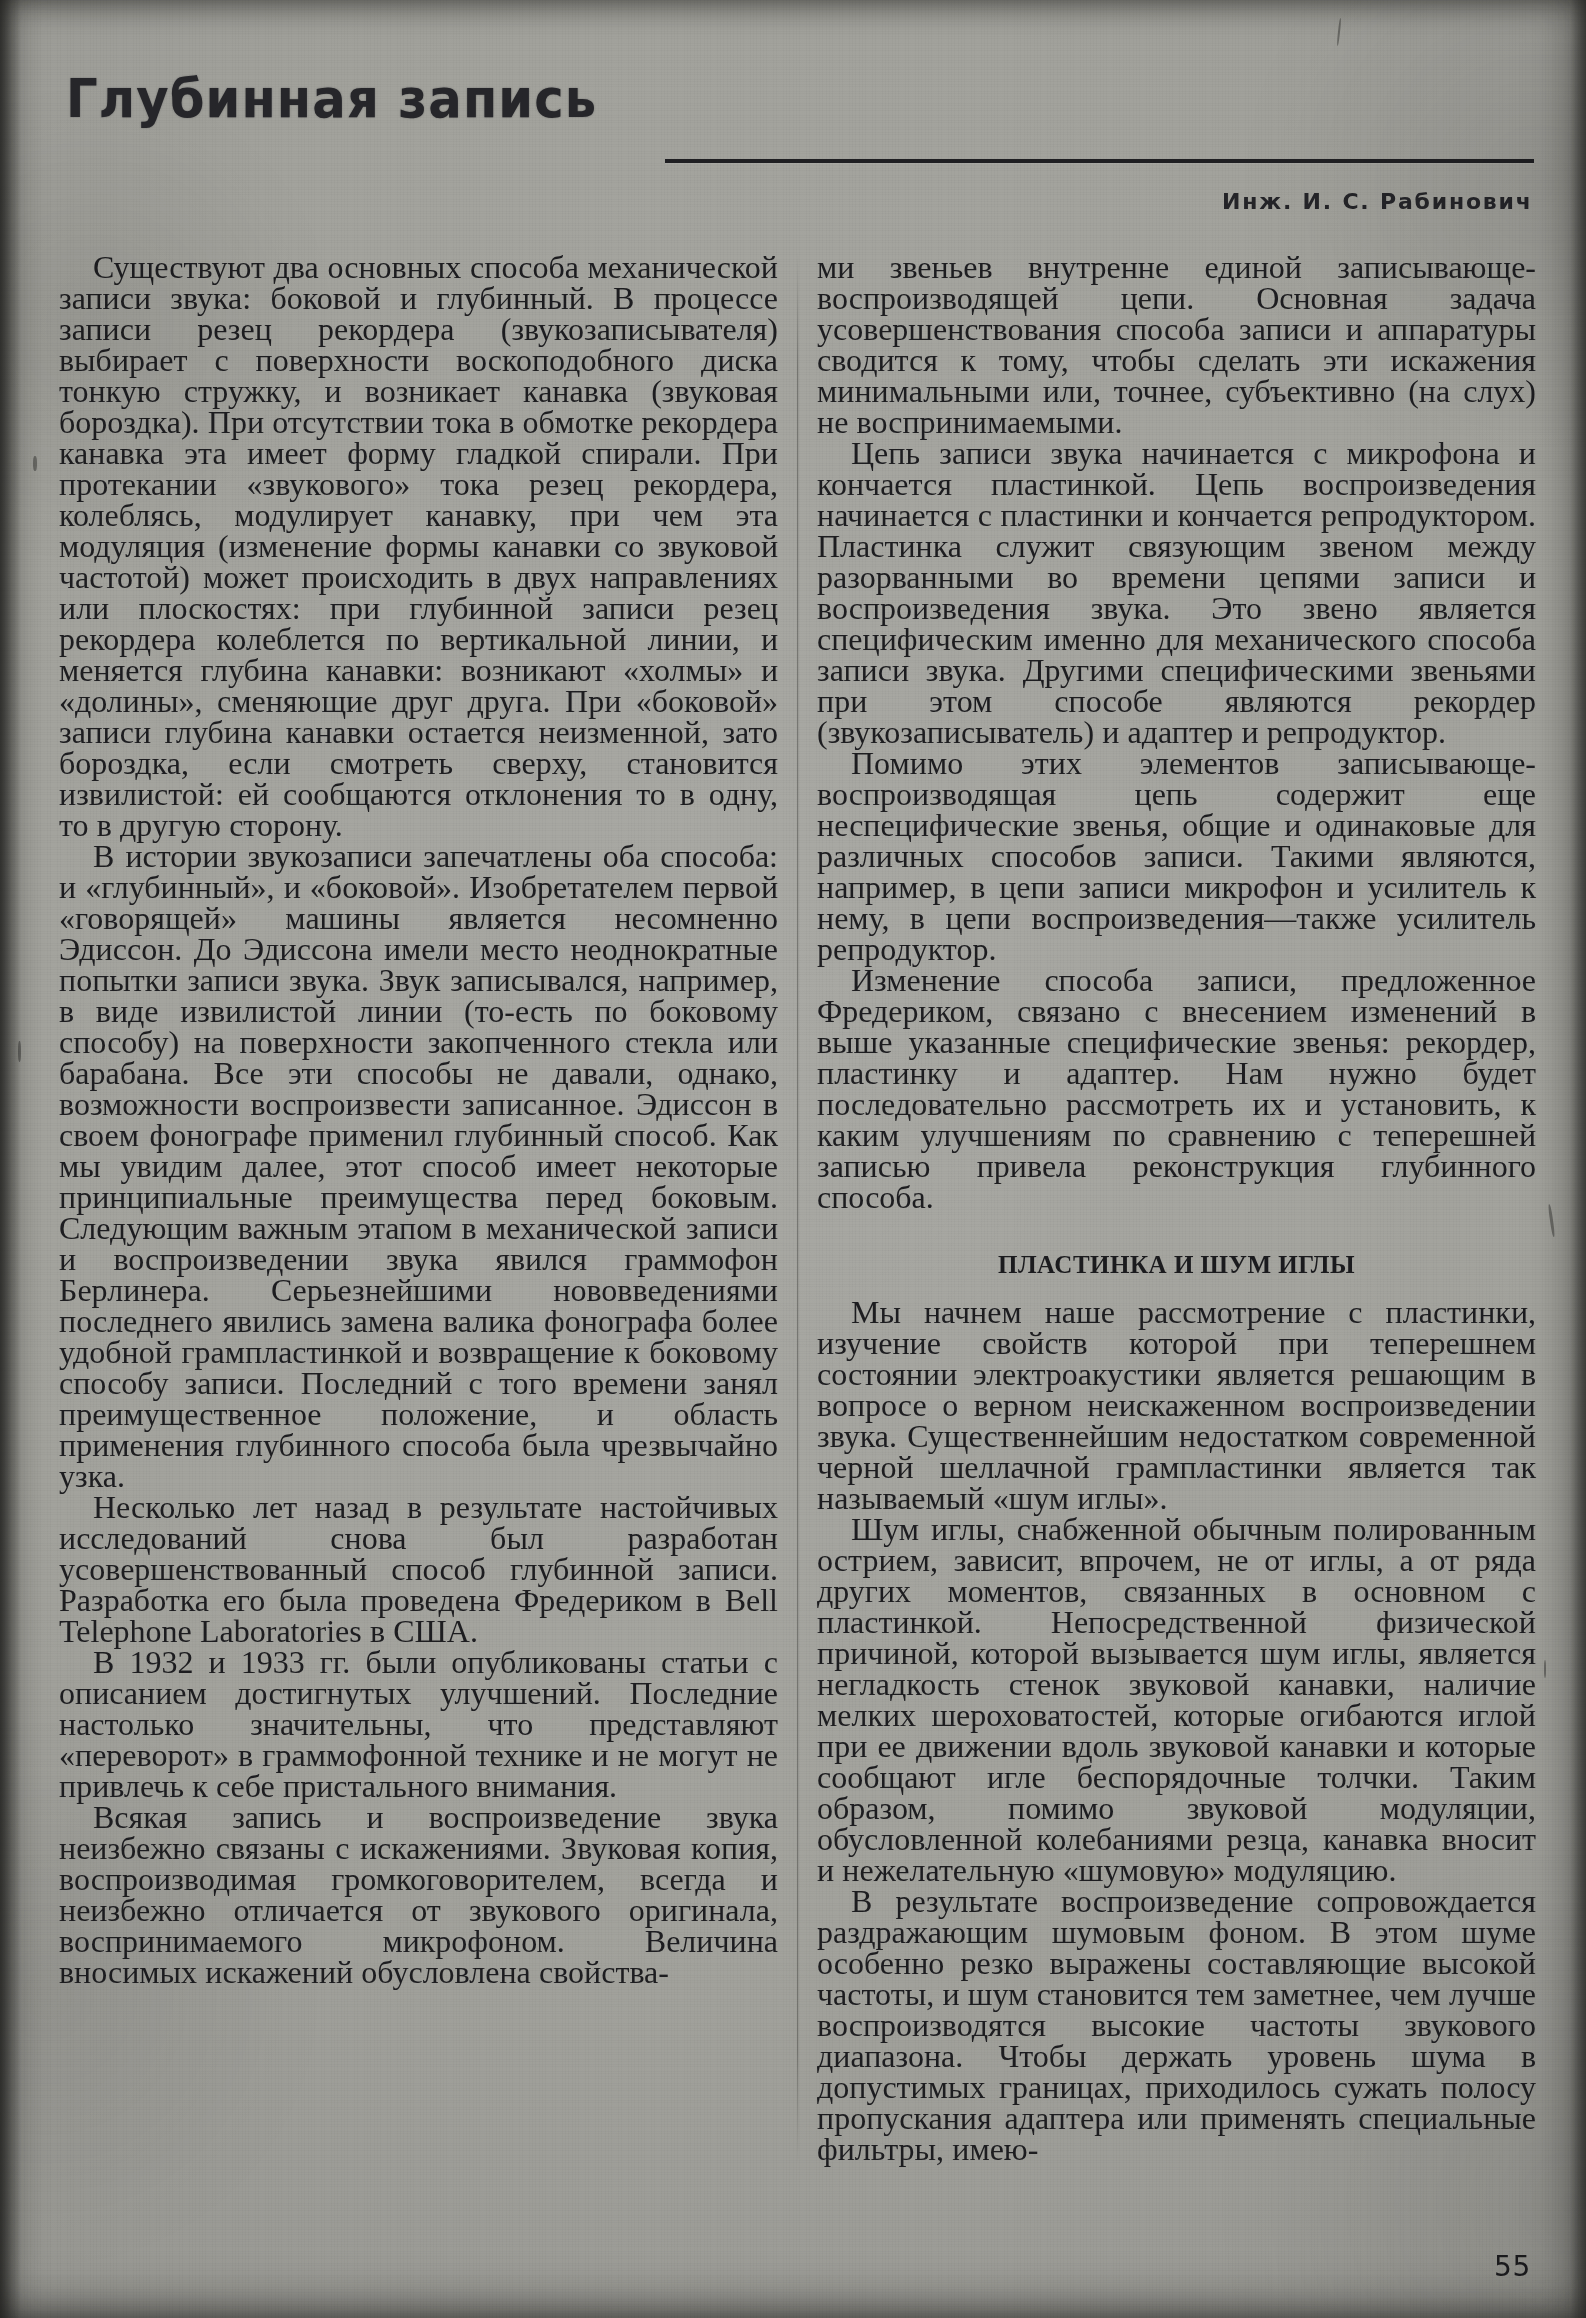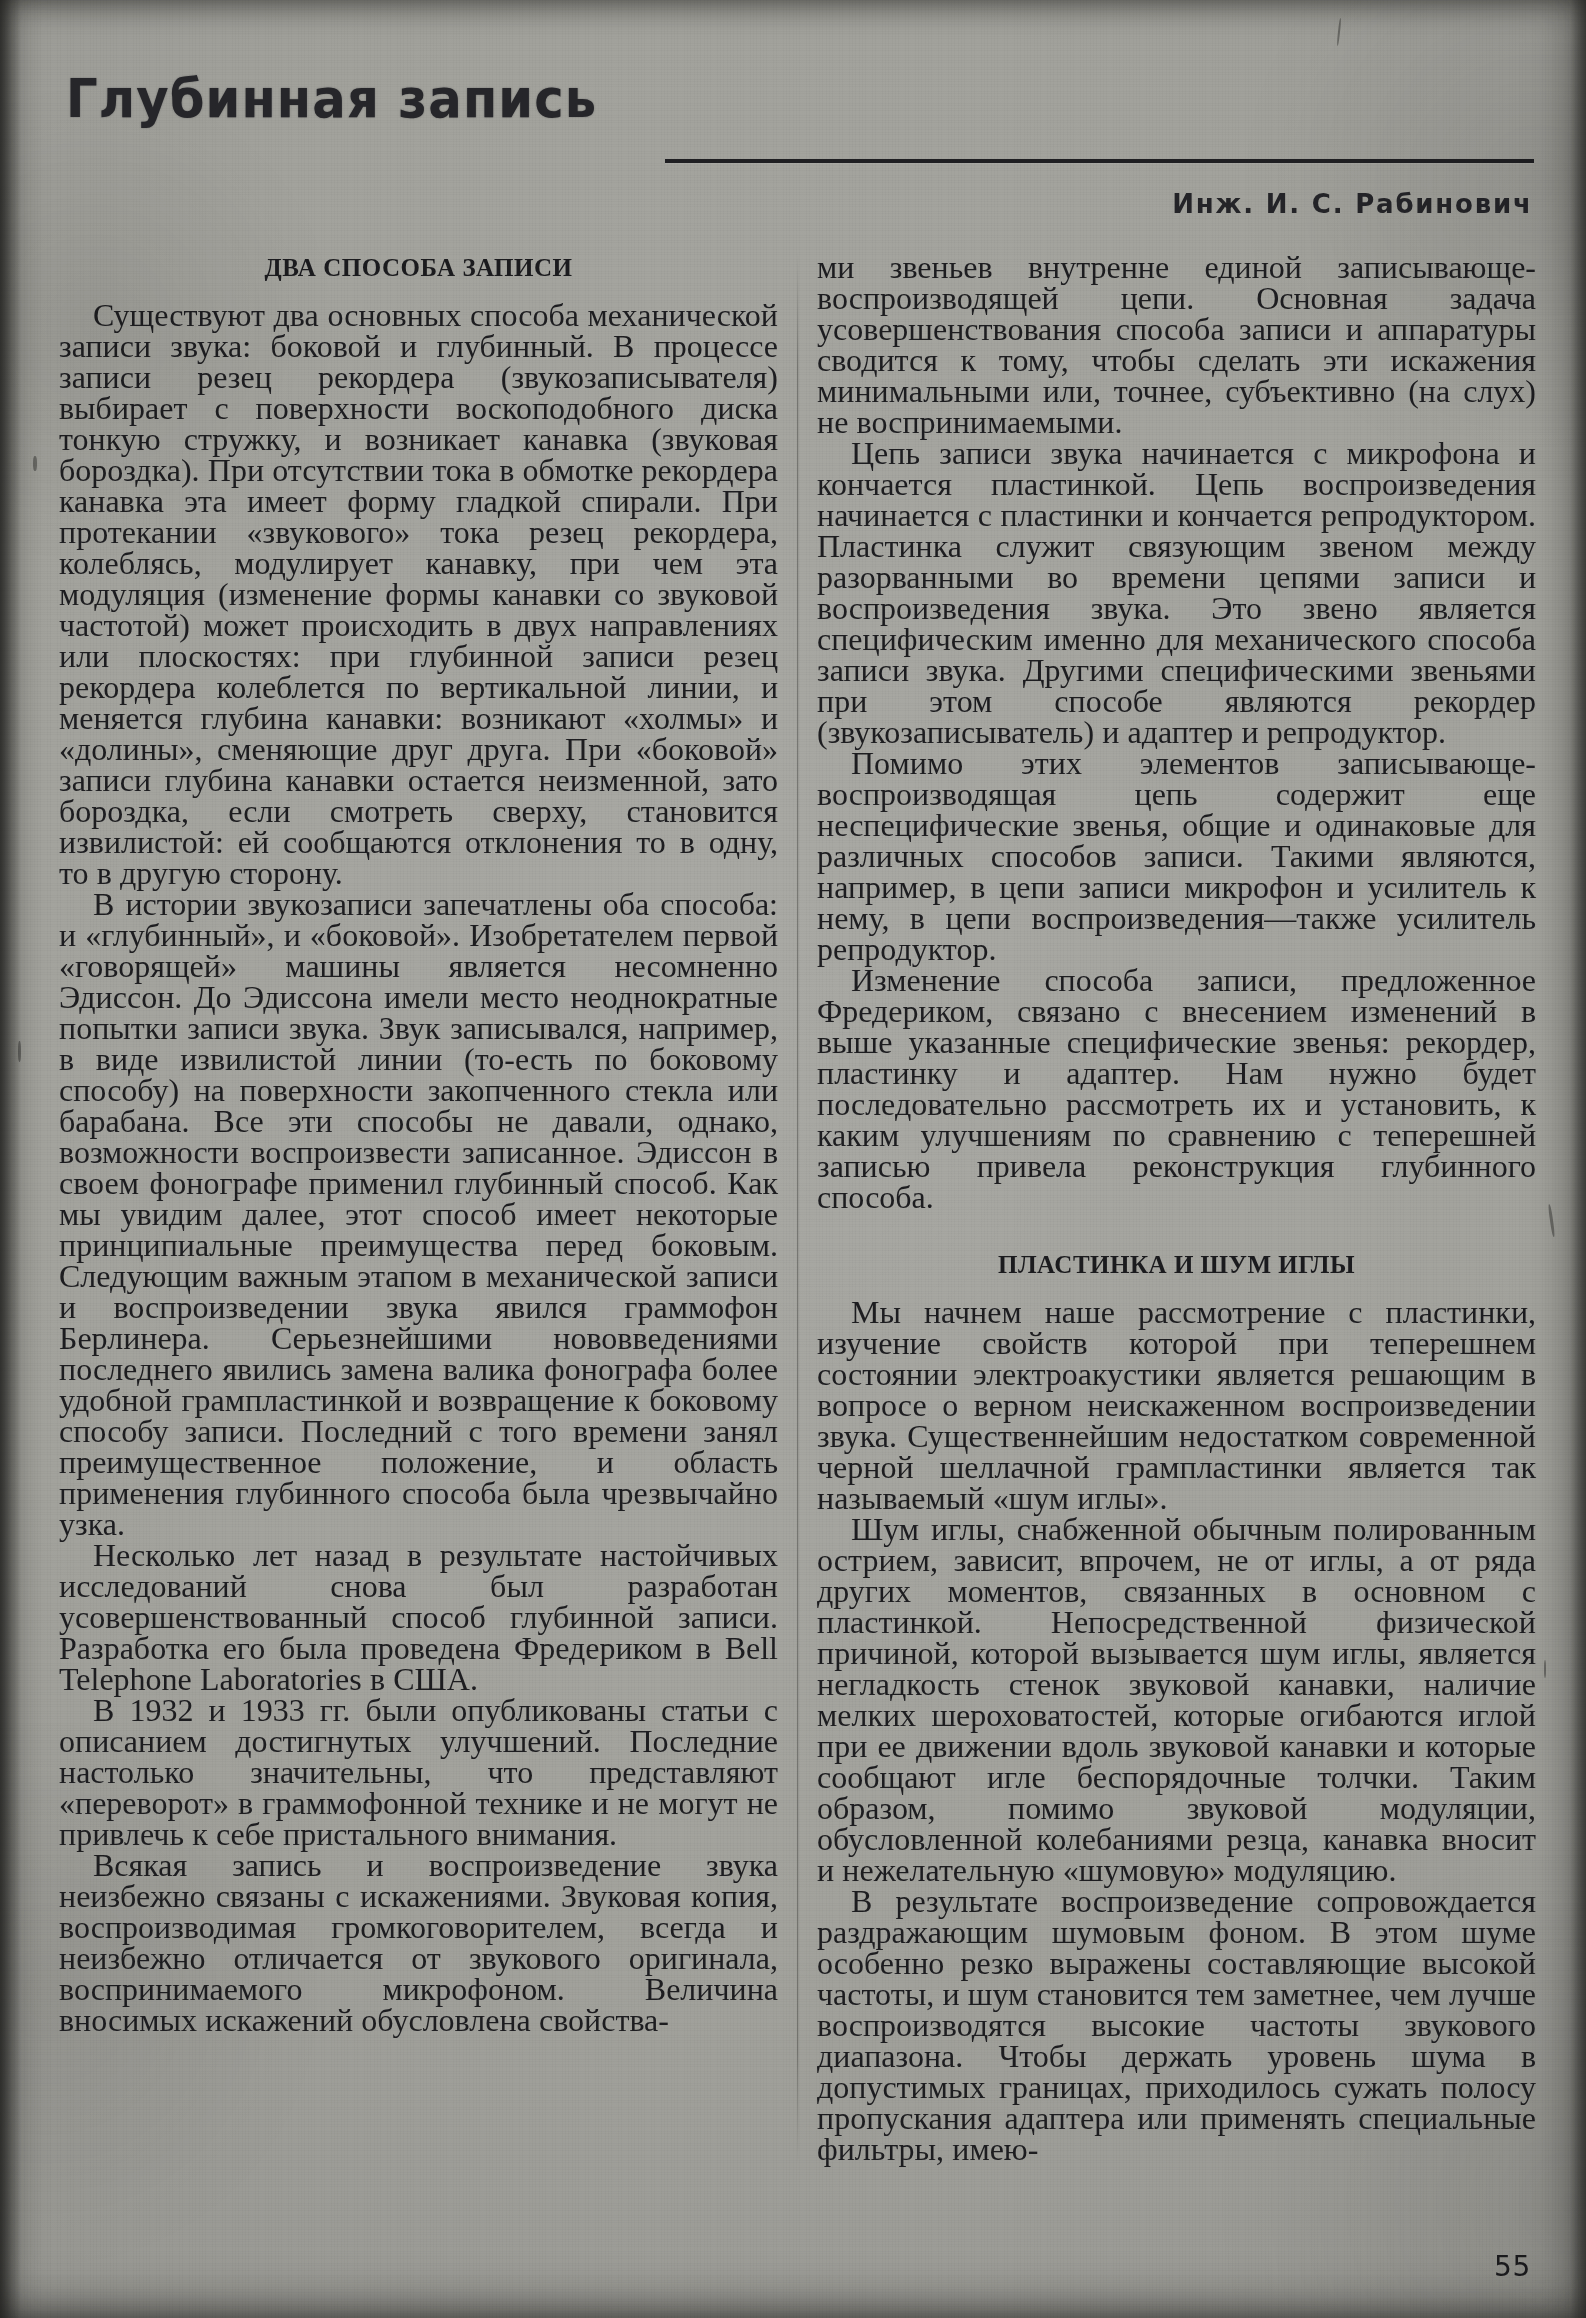--- a/index.html
+++ b/index.html
@@ -107,21 +107,21 @@
     background: #1f1f22;
     box-shadow: 0 0.8px 0 rgba(255,255,255,.12);
   }
 
   .byline {
     position: absolute;
     right: 3.3px;
     top: 189px;
     font-family: "DejaVu Sans", "Liberation Sans", sans-serif;
     font-weight: 700;
-    font-size: 26px;
+    font-size: 22px;
     letter-spacing: 1.8px;
     color: #242428;
   }
 
   .columns {
     position: absolute;
     left: 0;
     right: 0;
     top: 252px;
     bottom: 98px;
@@ -206,21 +206,20 @@
     <div class="title-rule"></div>
 
     <div class="byline">Инж. И. С. Рабинович</div>
 
     <div class="col-rule"></div>
 
     <div class="columns">
 
       <div class="col">
 
-        <h2 class="section-heading">ДВА СПОСОБА ЗАПИСИ</h2>
 
         <p class="body first-after-heading">Существуют два основных способа механической записи звука: боковой и глубинный. В процессе записи резец рекордера (звукозаписывателя) выбирает с поверхности воскоподобного диска тонкую стружку, и возникает канавка (звуковая бороздка). При отсутствии тока в обмотке рекордера канавка эта имеет форму гладкой спирали. При протекании «звукового» тока резец рекордера, колеблясь, модулирует канавку, при чем эта модуляция (изменение формы канавки со звуковой частотой) может происходить в двух направлениях или плоскостях: при глубинной записи резец рекордера колеблется по вертикальной линии, и меняется глубина канавки: возникают «холмы» и «долины», сменяющие друг друга. При «боковой» записи глубина канавки остается неизменной, зато бороздка, если смотреть сверху, становится извилистой: ей сообщаются отклонения то в одну, то в другую сторону.</p>
 
         <p class="body">В истории звукозаписи запечатлены оба способа: и «глубинный», и «боковой». Изобретателем первой «говорящей» машины является несомненно Эдиссон. До Эдиссона имели место неоднократные попытки записи звука. Звук записывался, например, в виде извилистой линии (то-есть по боковому способу) на поверхности закопченного стекла или барабана. Все эти способы не давали, однако, возможности воспроизвести записанное. Эдиссон в своем фонографе применил глубинный способ. Как мы увидим далее, этот способ имеет некоторые принципиальные преимущества перед боковым. Следующим важным этапом в механической записи и воспроизведении звука явился граммофон Берлинера. Серьезнейшими нововведениями последнего явились замена валика фонографа более удобной грампластинкой и возвращение к боковому способу записи. Последний с того времени занял преимущественное положение, и область применения глубинного способа была чрезвычайно узка.</p>
 
         <p class="body">Несколько лет назад в результате настойчивых исследований снова был разработан усовершенствованный способ глубинной записи. Разработка его была проведена Фредериком в Bell Telephone Laboratories в США.</p>
 
         <p class="body">В 1932 и 1933 гг. были опубликованы статьи с описанием достигнутых улучшений. Последние настолько значительны, что представляют «переворот» в граммофонной технике и не могут не привлечь к себе пристального внимания.</p>
 
 

